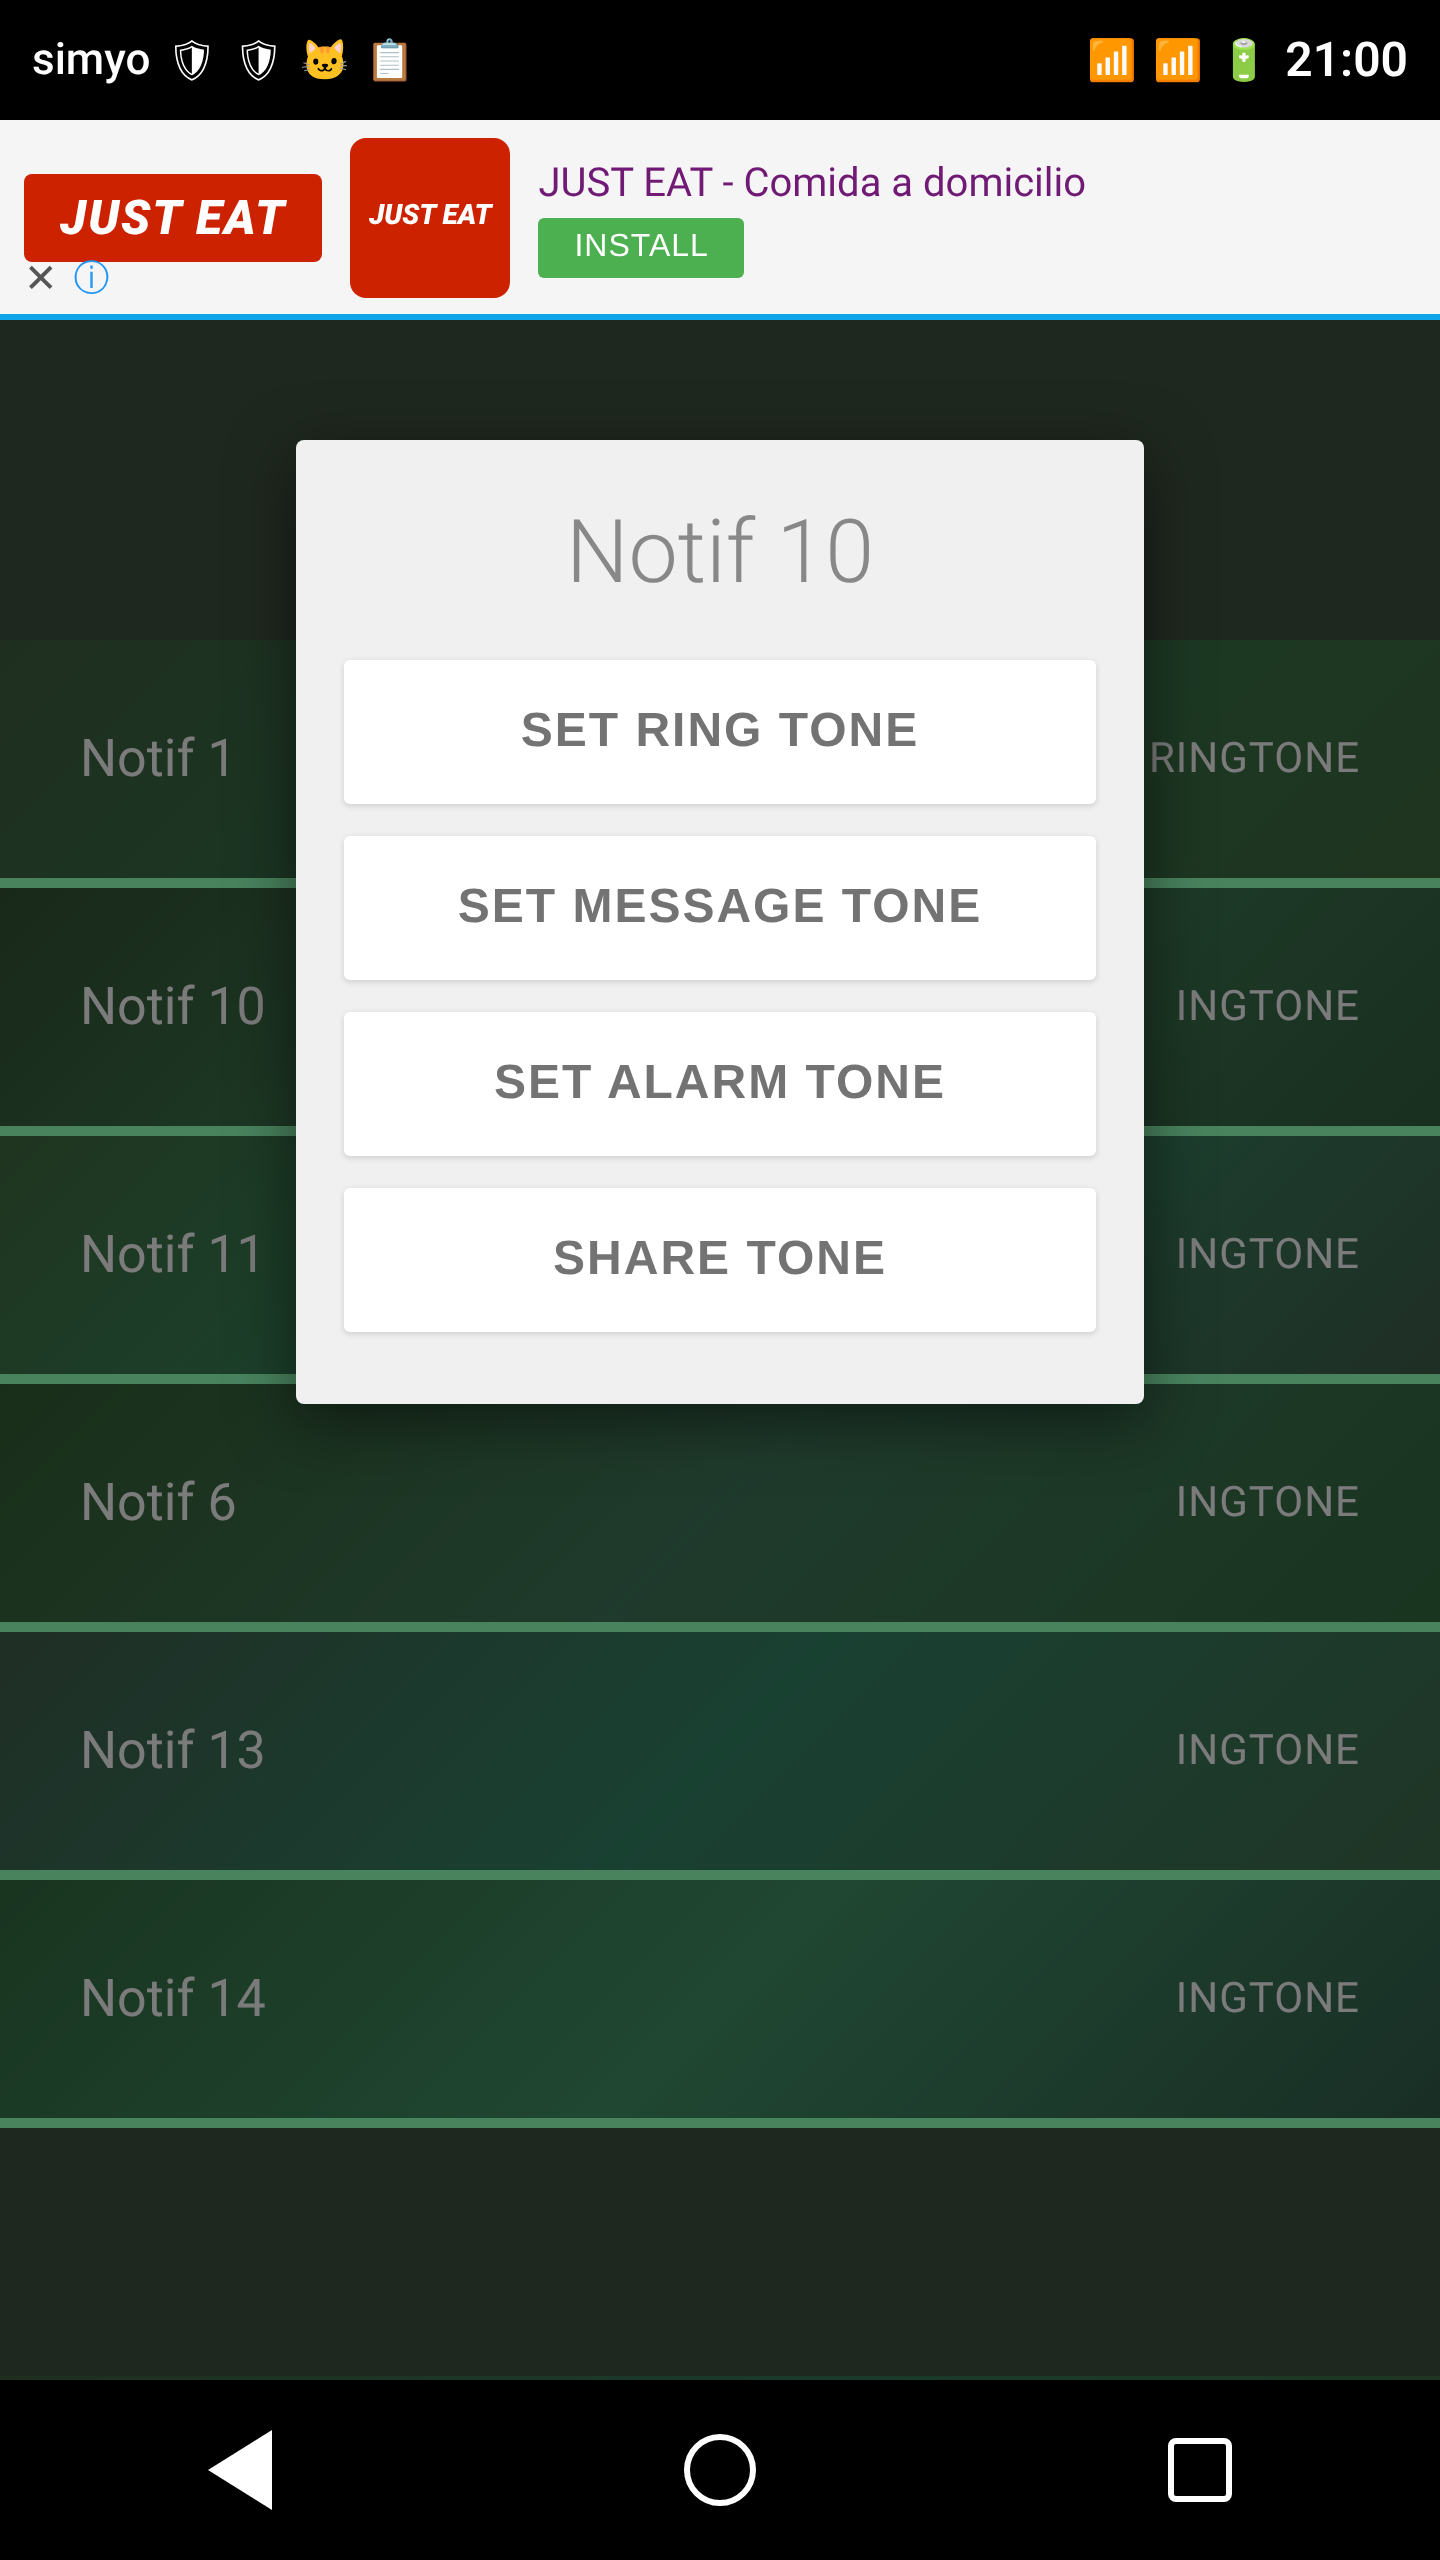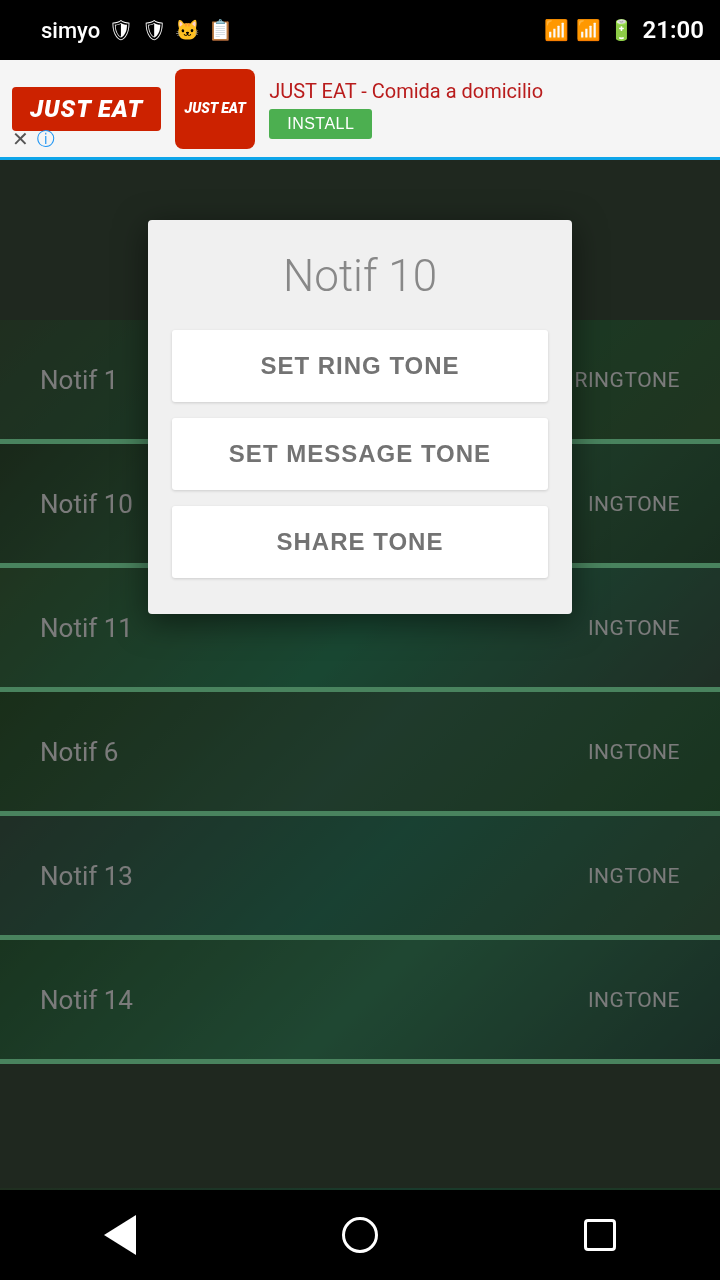--- a/index.html
+++ b/index.html
@@ -24,21 +24,20 @@
       position: relative;
       z-index: 100;
     }
     .status-left {
       display: flex;
       align-items: center;
       gap: 8px;
       color: #fff;
       font-size: 22px;
       font-weight: 500;
-      margin-left: 25px;
     }
     .status-right {
       display: flex;
       align-items: center;
       gap: 8px;
       color: #fff;
       font-size: 22px;
       font-weight: 500;
     }
 
@@ -81,21 +80,21 @@
       flex-shrink: 0;
     }
     .ad-text {
       flex: 1;
       display: flex;
       flex-direction: column;
       gap: 6px;
     }
     .ad-title {
       font-size: 20px;
-      color: #b91c1c;
+      color: #701a75;
       font-weight: 400;
     }
     .ad-install-btn {
       background: #4CAF50;
       color: #fff;
       font-size: 16px;
       padding: 6px 18px;
       border-radius: 3px;
       border: none;
       cursor: pointer;
@@ -407,20 +406,21 @@
 
 </div>
 
 <div class="overlay"></div>
 
 <div class="dialog">
   <div class="dialog-title">Notif 10</div>
 
   <button class="dialog-btn">SET RING TONE</button>
   <button class="dialog-btn">SET MESSAGE TONE</button>
+  <button class="dialog-btn">SET ALARM TONE</button>
   <button class="dialog-btn">SHARE TONE</button>
 </div>
 
 <div class="nav-bar">
   <div class="nav-btn">
     <div class="nav-triangle-left"></div>
   </div>
   <div class="nav-btn">
     <div class="nav-circle"></div>
   </div>

